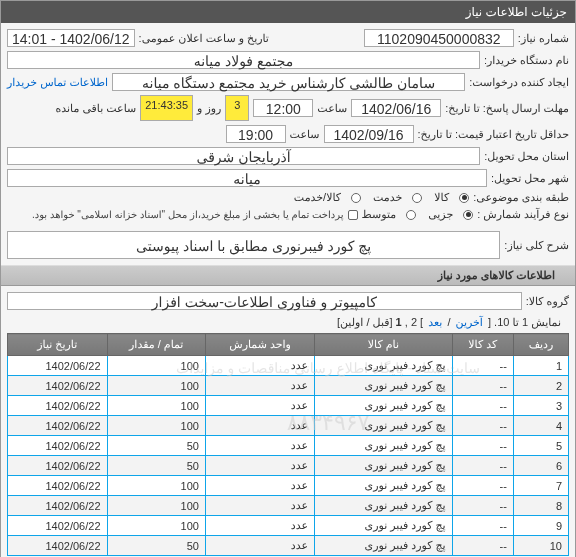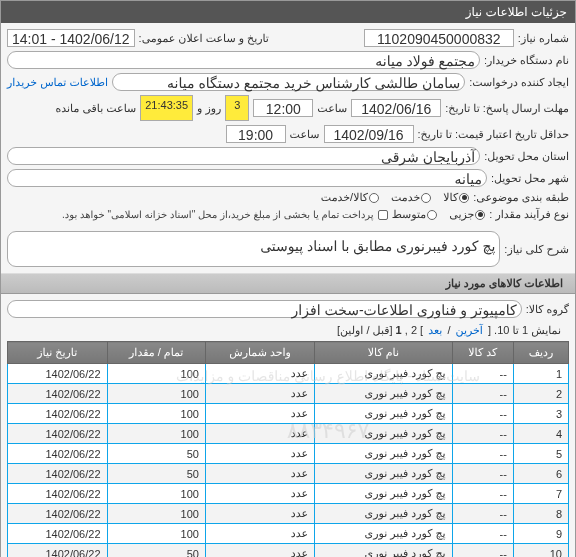--- a/index.html
+++ b/index.html
@@ -1,28 +1,28 @@
 <!DOCTYPE html>
 <html dir="rtl" lang="fa"><head>
 <meta charset="utf-8">
 <style>
 * { box-sizing: border-box; margin: 0; padding: 0; font-family: Tahoma, Arial, sans-serif; }
 body { background: #eee; font-size: 11px; color: #333; direction: rtl; }
 .window { width: 576px; background: #f5f5f5; border: 1px solid #999; }
 .titlebar { background: #555; color: #fff; padding: 4px 8px; font-size: 12px; }
-.section-header { background: linear-gradient(#ccc,#bbb); color: #333; font-weight: bold; padding: 3px 12px; border-top: 1px solid #ddd; border-bottom: 1px solid #999; font-size: 11px; }
+.section-header { background: linear-gradient(#ccc,#bbb); color: #333; font-weight: bold; padding: 3px 20px; border-top: 1px solid #ddd; border-bottom: 1px solid #999; font-size: 11px; }
 .form-area { padding: 4px 6px; background: #f5f5f5; }
 .row { display: flex; align-items: center; padding: 2px 0; gap: 4px; flex-wrap: wrap; }
 .label { color: #333; white-space: nowrap; font-size: 11px; }
 .field { background: #fff; border: 1px solid #aaa; padding: 1px 4px; min-width: 60px; text-align: center; font-size: 14px; height: 18px; line-height: 16px; }
-.field.wide { min-width: 160px; text-align: right; flex: 1; border-radius: 9px; }
+.field.wide { min-width: 160px; text-align: center; flex: 1; }
 .field-yellow { background: #ffeb3b; border: 1px solid #aaa; padding: 1px 4px; text-align: center; font-size: 11px; height: 26px; line-height: 16px; }
 .link { color: #06c; cursor: pointer; font-size: 11px; }
 .radio-group { display: flex; gap: 12px; align-items: center; }
-.radio-item { display: flex; align-items: center; gap: 1px; font-size: 11px; }
+.radio-item { display: flex; align-items: center; gap: 10px; font-size: 11px; }
 .radio-dot { width: 10px; height: 10px; border: 1px solid #666; border-radius: 50%; display: inline-flex; align-items: center; justify-content: center; background: #fff; }
 .radio-dot.on::after { content: ''; width: 5px; height: 5px; background: #333; border-radius: 50%; }
 .note { font-size: 10px; color: #444; }
 .pager { padding: 4px 8px; font-size: 11px; color: #333; }
 .pager a { color: #06c; text-decoration: none; margin: 0 2px; }
 table { width: 100%; border-collapse: collapse; font-size: 11px; }
 thead th { background: linear-gradient(#888,#777); color: #fff; padding: 4px 6px; border: 1px solid #666; font-weight: normal; text-align: center; }
 tbody td { padding: 3px 6px; border: 1px solid #0ea5e9; text-align: right; background: #fff; }
 tbody tr:nth-child(even) td { background: #f3f3f3; }
 .watermark-wrap { position: relative; }
@@ -96,40 +96,40 @@
             <span>خدمت</span>
           </span>
         <span class="radio-item">
             <span class="radio-dot"></span>
             <span>کالا/خدمت</span>
           </span>
       </div>
     </div>
 
     <div class="row">
-      <span class="label">نوع فرآیند مقدار :</span>
+      <span class="label">نوع فرآیند شمارش :</span>
       <div class="radio-group">
         <span class="radio-item">
             <span class="radio-dot on"></span>
             <span>جزیی</span>
           </span>
         <span class="radio-item">
             <span class="radio-dot"></span>
             <span>متوسط</span>
           </span>
       </div>
       <span class="radio-item">
           <span class="radio-dot" style="border-radius:2px"></span>
         </span>
       <span class="note">پرداخت تمام یا بخشی از مبلغ خرید،از محل "اسناد خزانه اسلامی" خواهد بود.</span>
     </div>
 
     <div class="row" style="margin-top:6px">
       <span class="label">شرح کلی نیاز:</span>
-      <span class="field wide" style="height:36px;line-height:26px">پچ کورد فیبرنوری مطابق با اسناد پیوستی</span>
+      <span class="field wide" style="height:28px;line-height:26px">پچ کورد فیبرنوری مطابق با اسناد پیوستی</span>
     </div>
   </div>
 
   <div class="section-header">اطلاعات کالاهای مورد نیاز</div>
 
   <div class="form-area watermark-wrap">
     <div class="watermark wm2">سایت ستاد - پایگاه اطلاع رسانی مناقصات و مزایدات</div>
     <div class="row">
       <span class="label">گروه کالا:</span>
       <span class="field wide">کامپیوتر و فناوری اطلاعات-سخت افزار</span>

